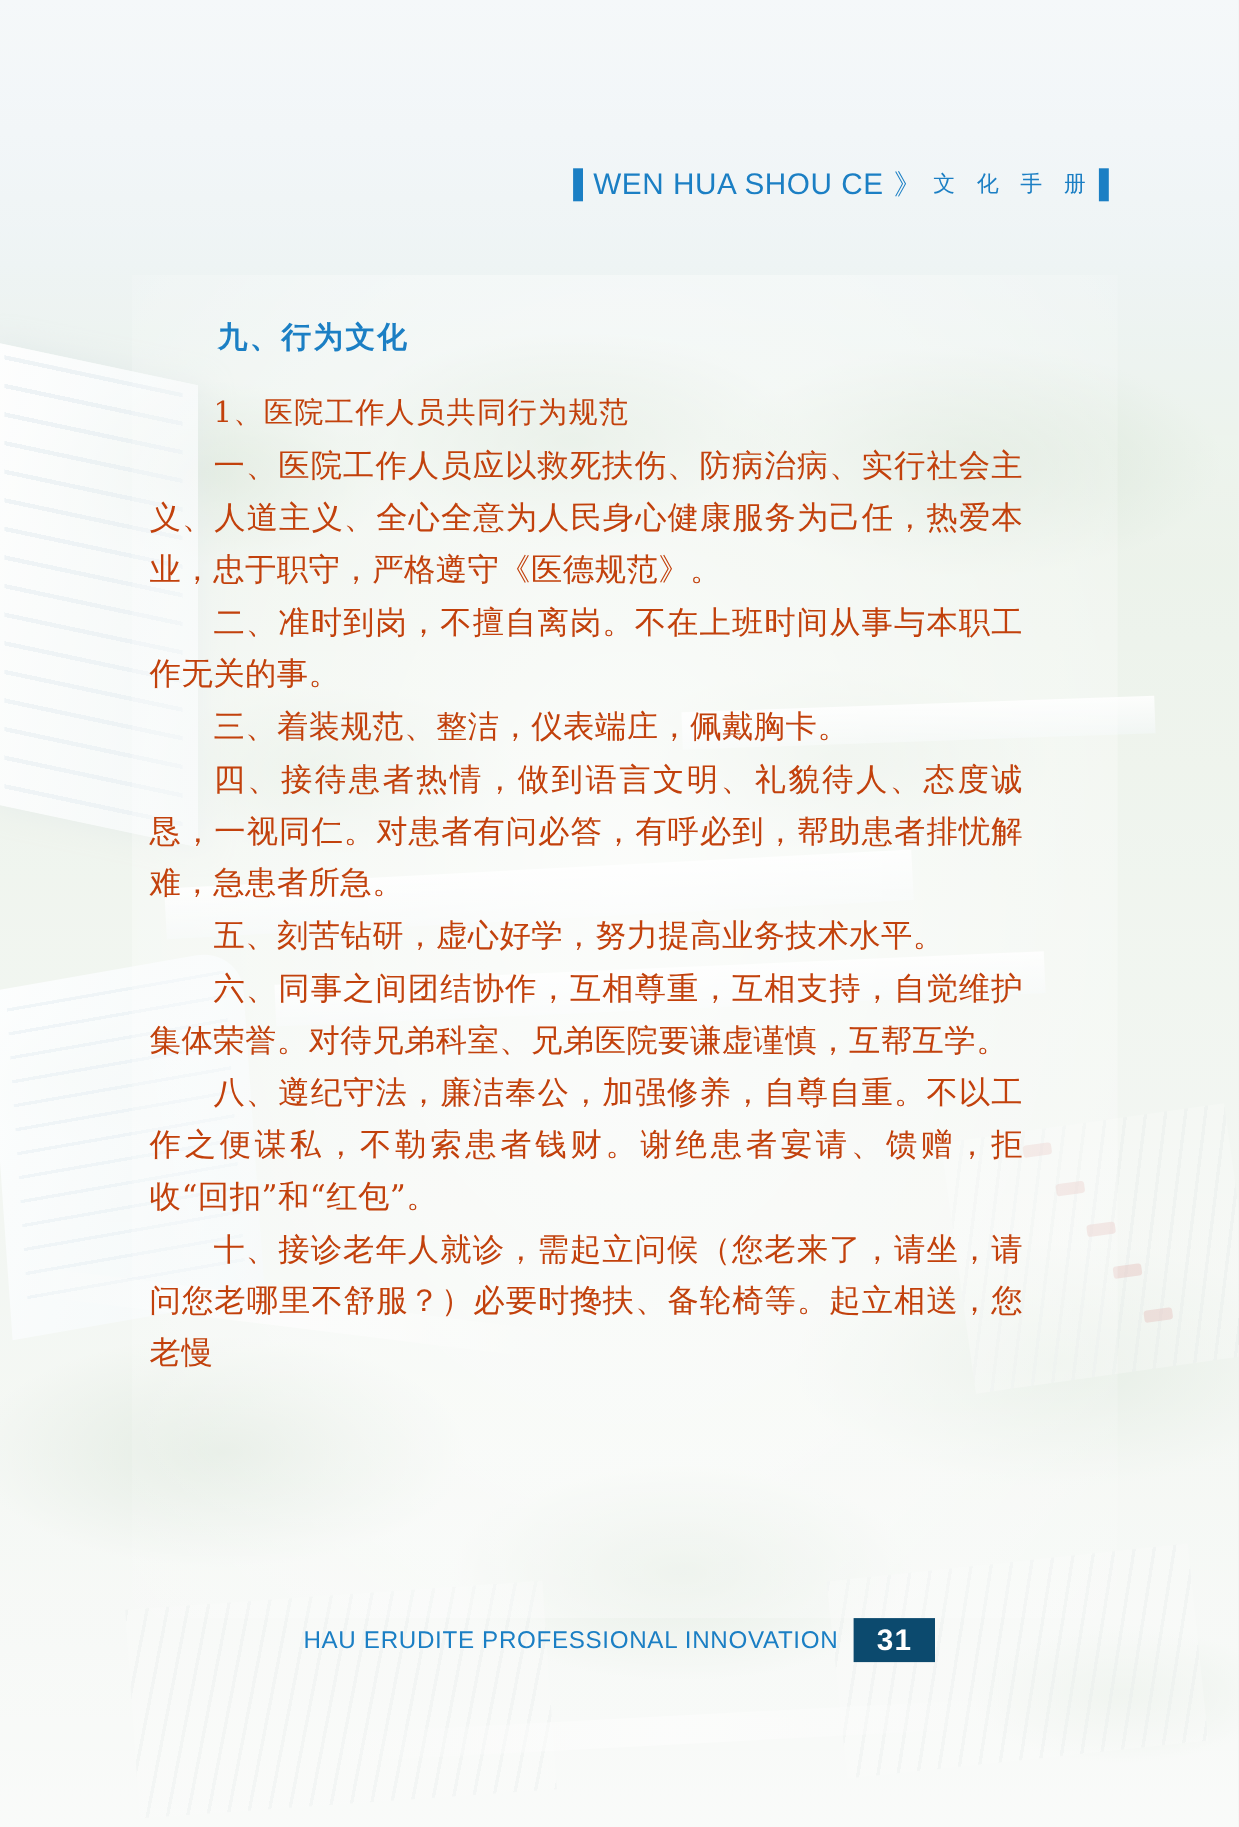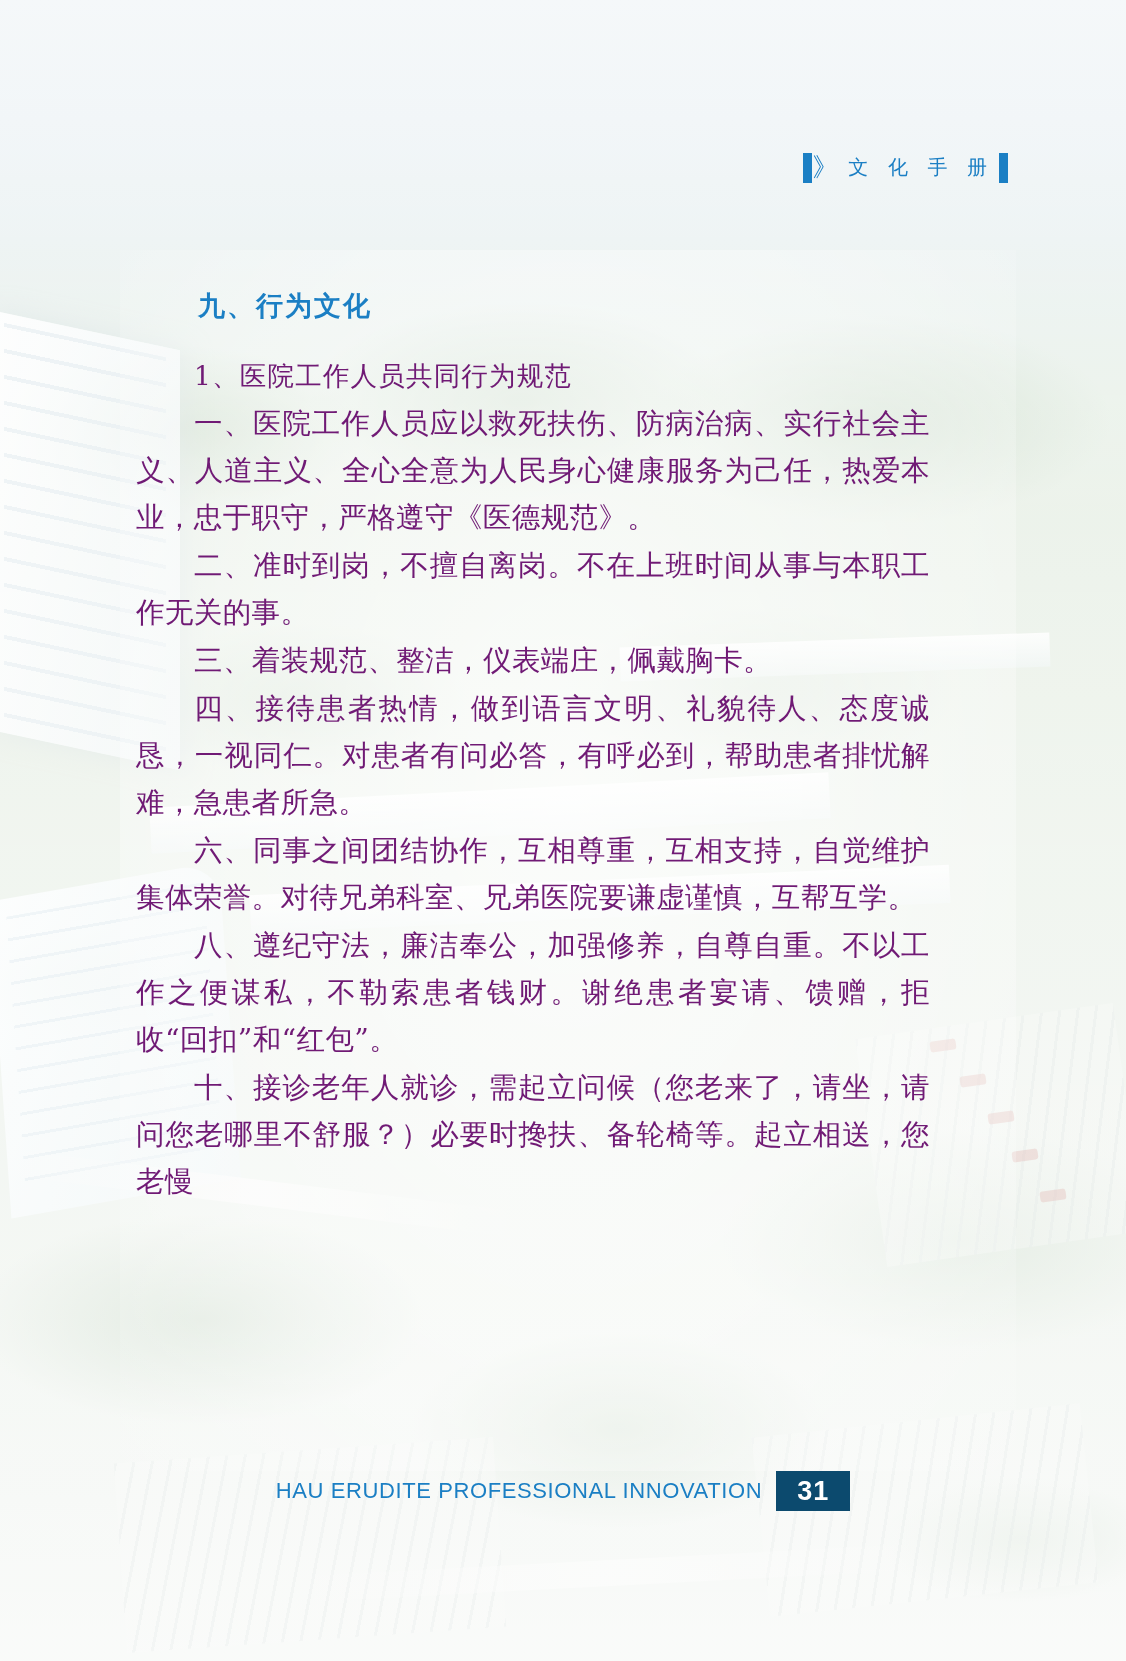--- a/index.html
+++ b/index.html
@@ -184,21 +184,21 @@
   .body {
     position: absolute;
     left: 136px;
     top: 352px;
     width: 794px;
   }
   .para {
     font-family: "DejaVu Serif", "Liberation Serif", serif;
     font-size: 28.5px;
     line-height: 47px;
-    color: #701a75;
+    color: #c2410c;
     text-align: justify;
     text-justify: inter-ideograph;
     text-indent: 58px;
     margin: 0 0 1px 0;
     letter-spacing: 0.4px;
   }
   .para.sub {
     font-size: 26.5px;
     letter-spacing: 1.2px;
   }
@@ -255,33 +255,35 @@
   <div class="bg-car" style="left:988px; top:1112px;"></div>
   <div class="bg-car" style="left:1012px; top:1150px;"></div>
   <div class="bg-car" style="left:1040px; top:1190px;"></div>
   <div class="bg-path p1"></div>
   <div class="bg-path p2"></div>
   <div class="bg-wash"></div>
   <div class="bg-wash2"></div>
 
   <div class="header">
     <span class="hdr-bar"></span>
+    <span class="hdr-pinyin">WEN HUA SHOU CE</span>
     <span class="hdr-arrows">》</span>
     <span class="hdr-cn">文 化 手 册</span>
     <span class="hdr-bar"></span>
   </div>
 
   <div class="section-title">九、行为文化</div>
 
   <div class="body">
     <p class="para sub">1、医院工作人员共同行为规范</p>
     <p class="para">一、医院工作人员应以救死扶伤、防病治病、实行社会主义、人道主义、全心全意为人民身心健康服务为己任，热爱本业，忠于职守，严格遵守《医德规范》。</p>
     <p class="para">二、准时到岗，不擅自离岗。不在上班时间从事与本职工作无关的事。</p>
     <p class="para">三、着装规范、整洁，仪表端庄，佩戴胸卡。</p>
     <p class="para">四、接待患者热情，做到语言文明、礼貌待人、态度诚恳，一视同仁。对患者有问必答，有呼必到，帮助患者排忧解难，急患者所急。</p>
+    <p class="para">五、刻苦钻研，虚心好学，努力提高业务技术水平。</p>
     <p class="para">六、同事之间团结协作，互相尊重，互相支持，自觉维护集体荣誉。对待兄弟科室、兄弟医院要谦虚谨慎，互帮互学。</p>
     <p class="para">八、遵纪守法，廉洁奉公，加强修养，自尊自重。不以工作之便谋私，不勒索患者钱财。谢绝患者宴请、馈赠，拒收“回扣”和“红包”。</p>
     <p class="para">十、接诊老年人就诊，需起立问候（您老来了，请坐，请问您老哪里不舒服？）必要时搀扶、备轮椅等。起立相送，您老慢</p>
   </div>
 
   <div class="footer">
     <div class="footer-text">HAU ERUDITE PROFESSIONAL INNOVATION</div>
     <div class="page-number">31</div>
   </div>
 

